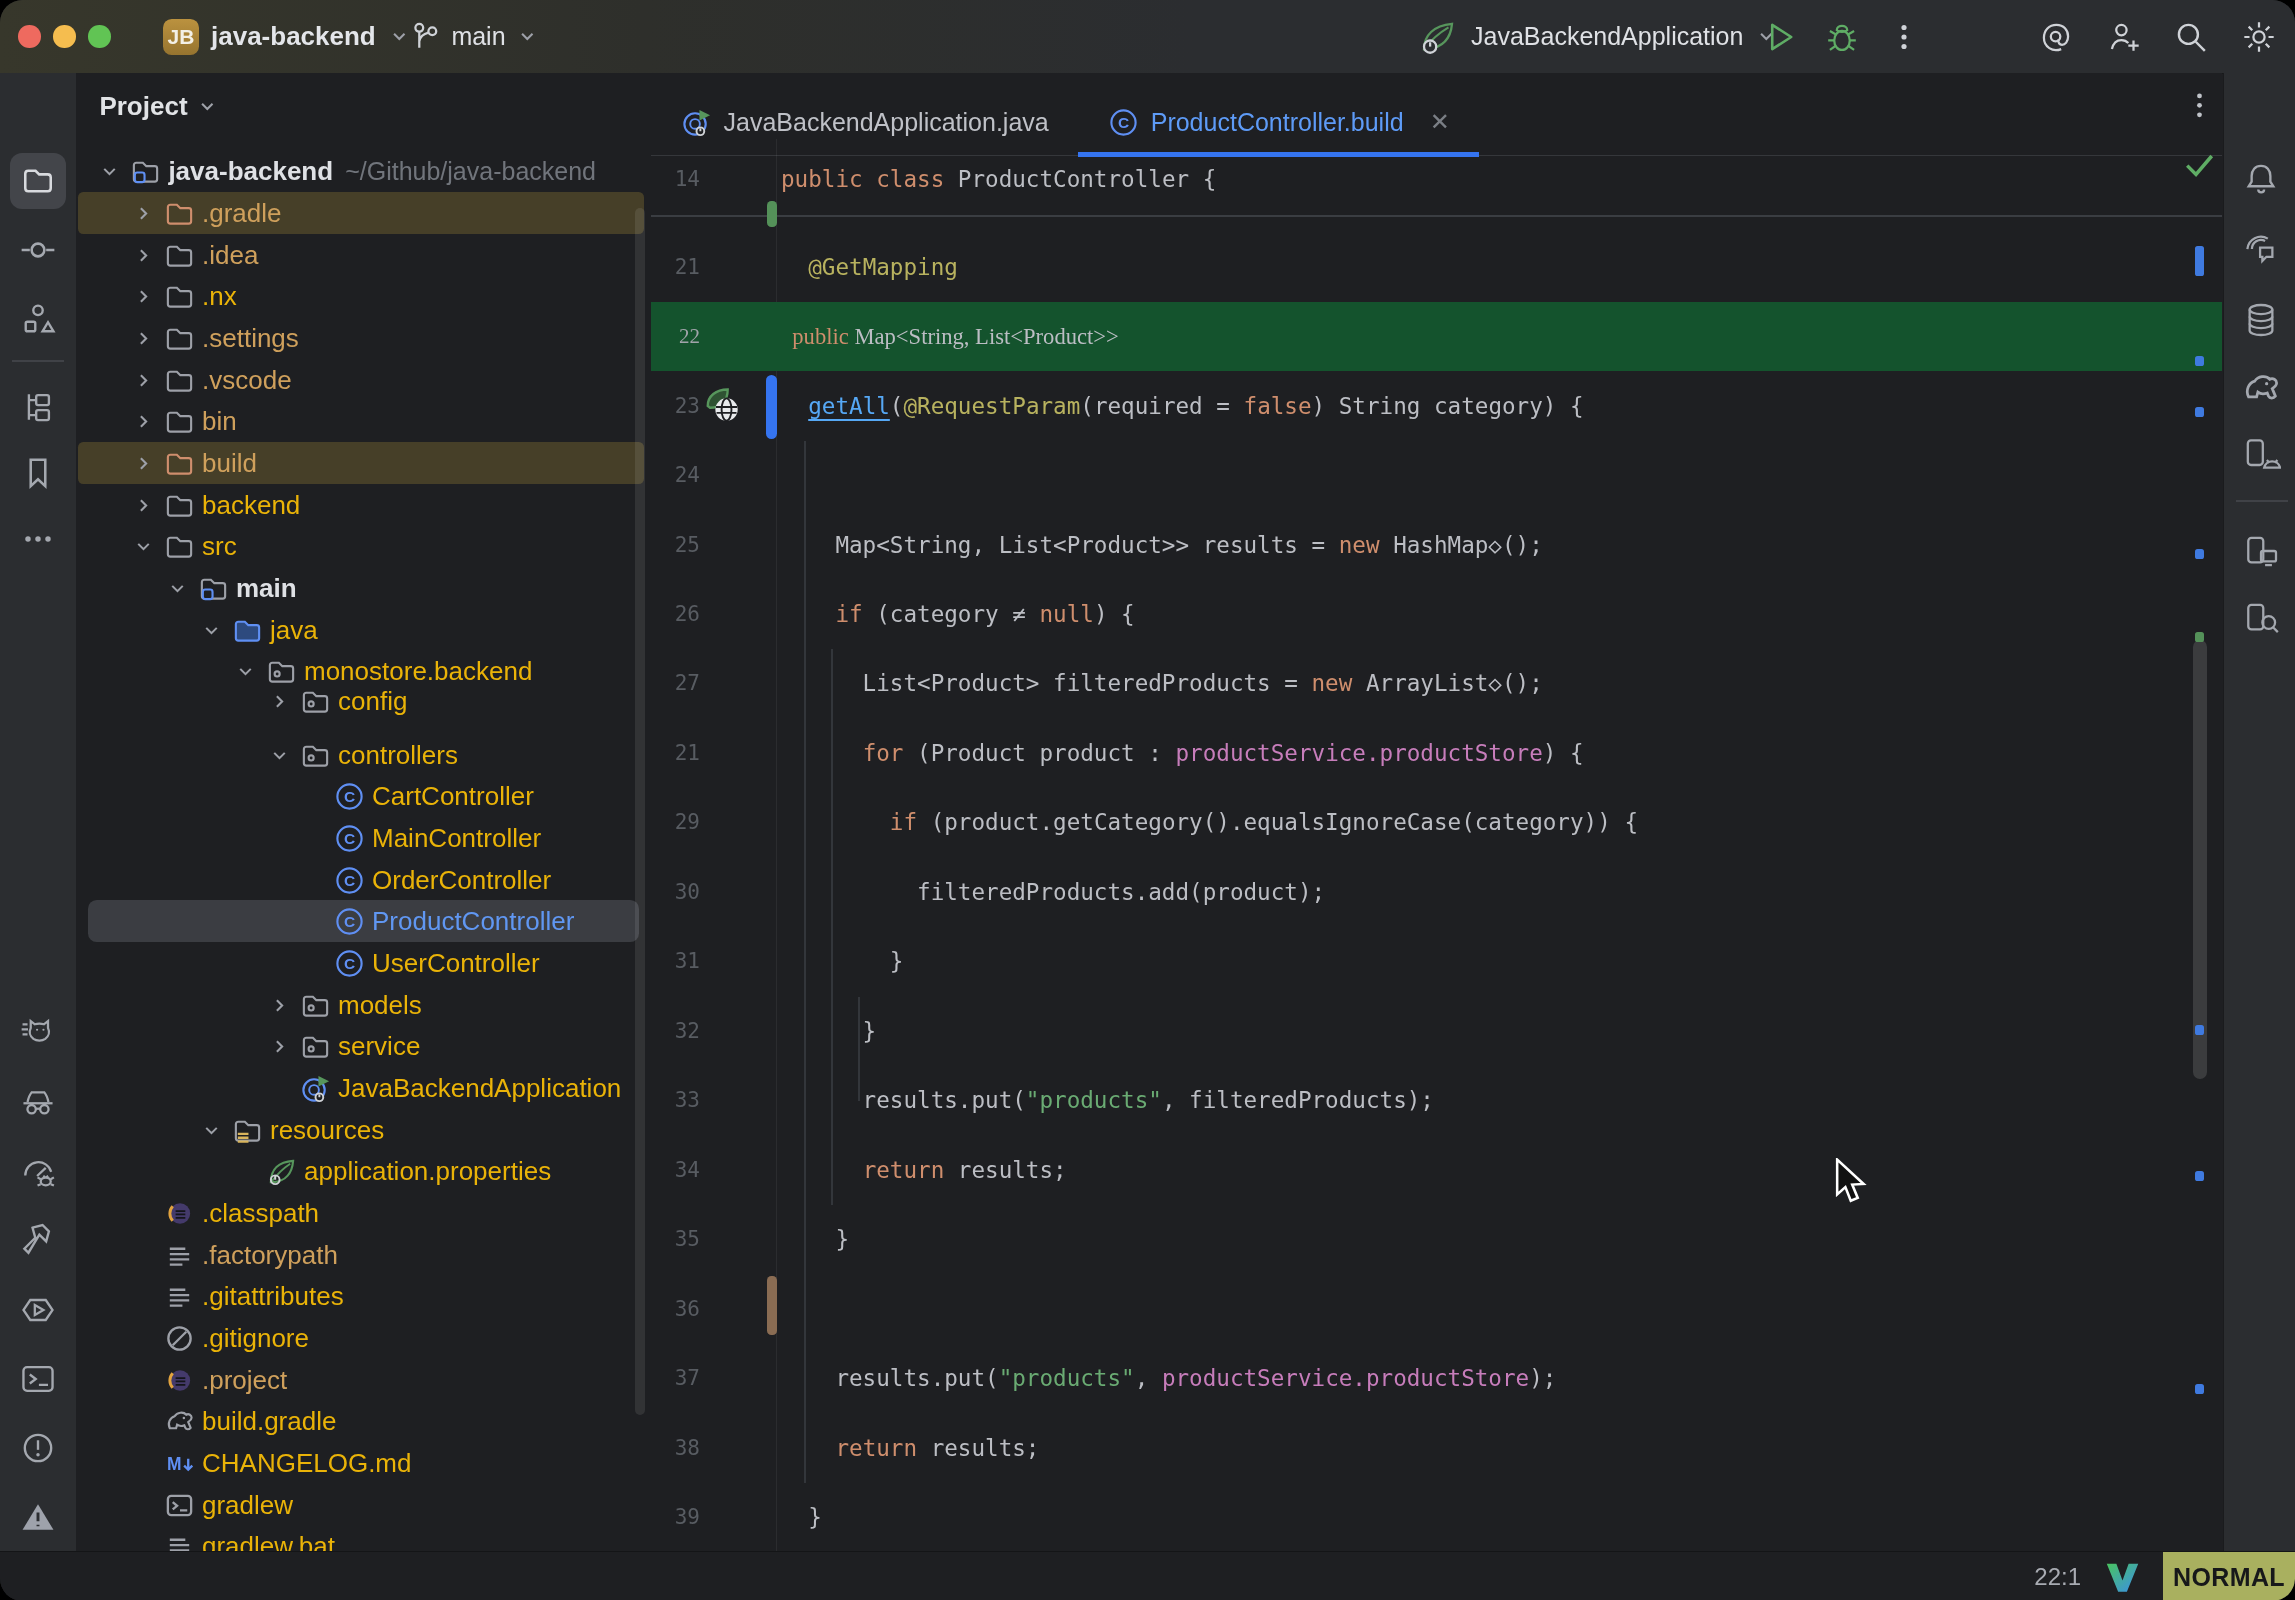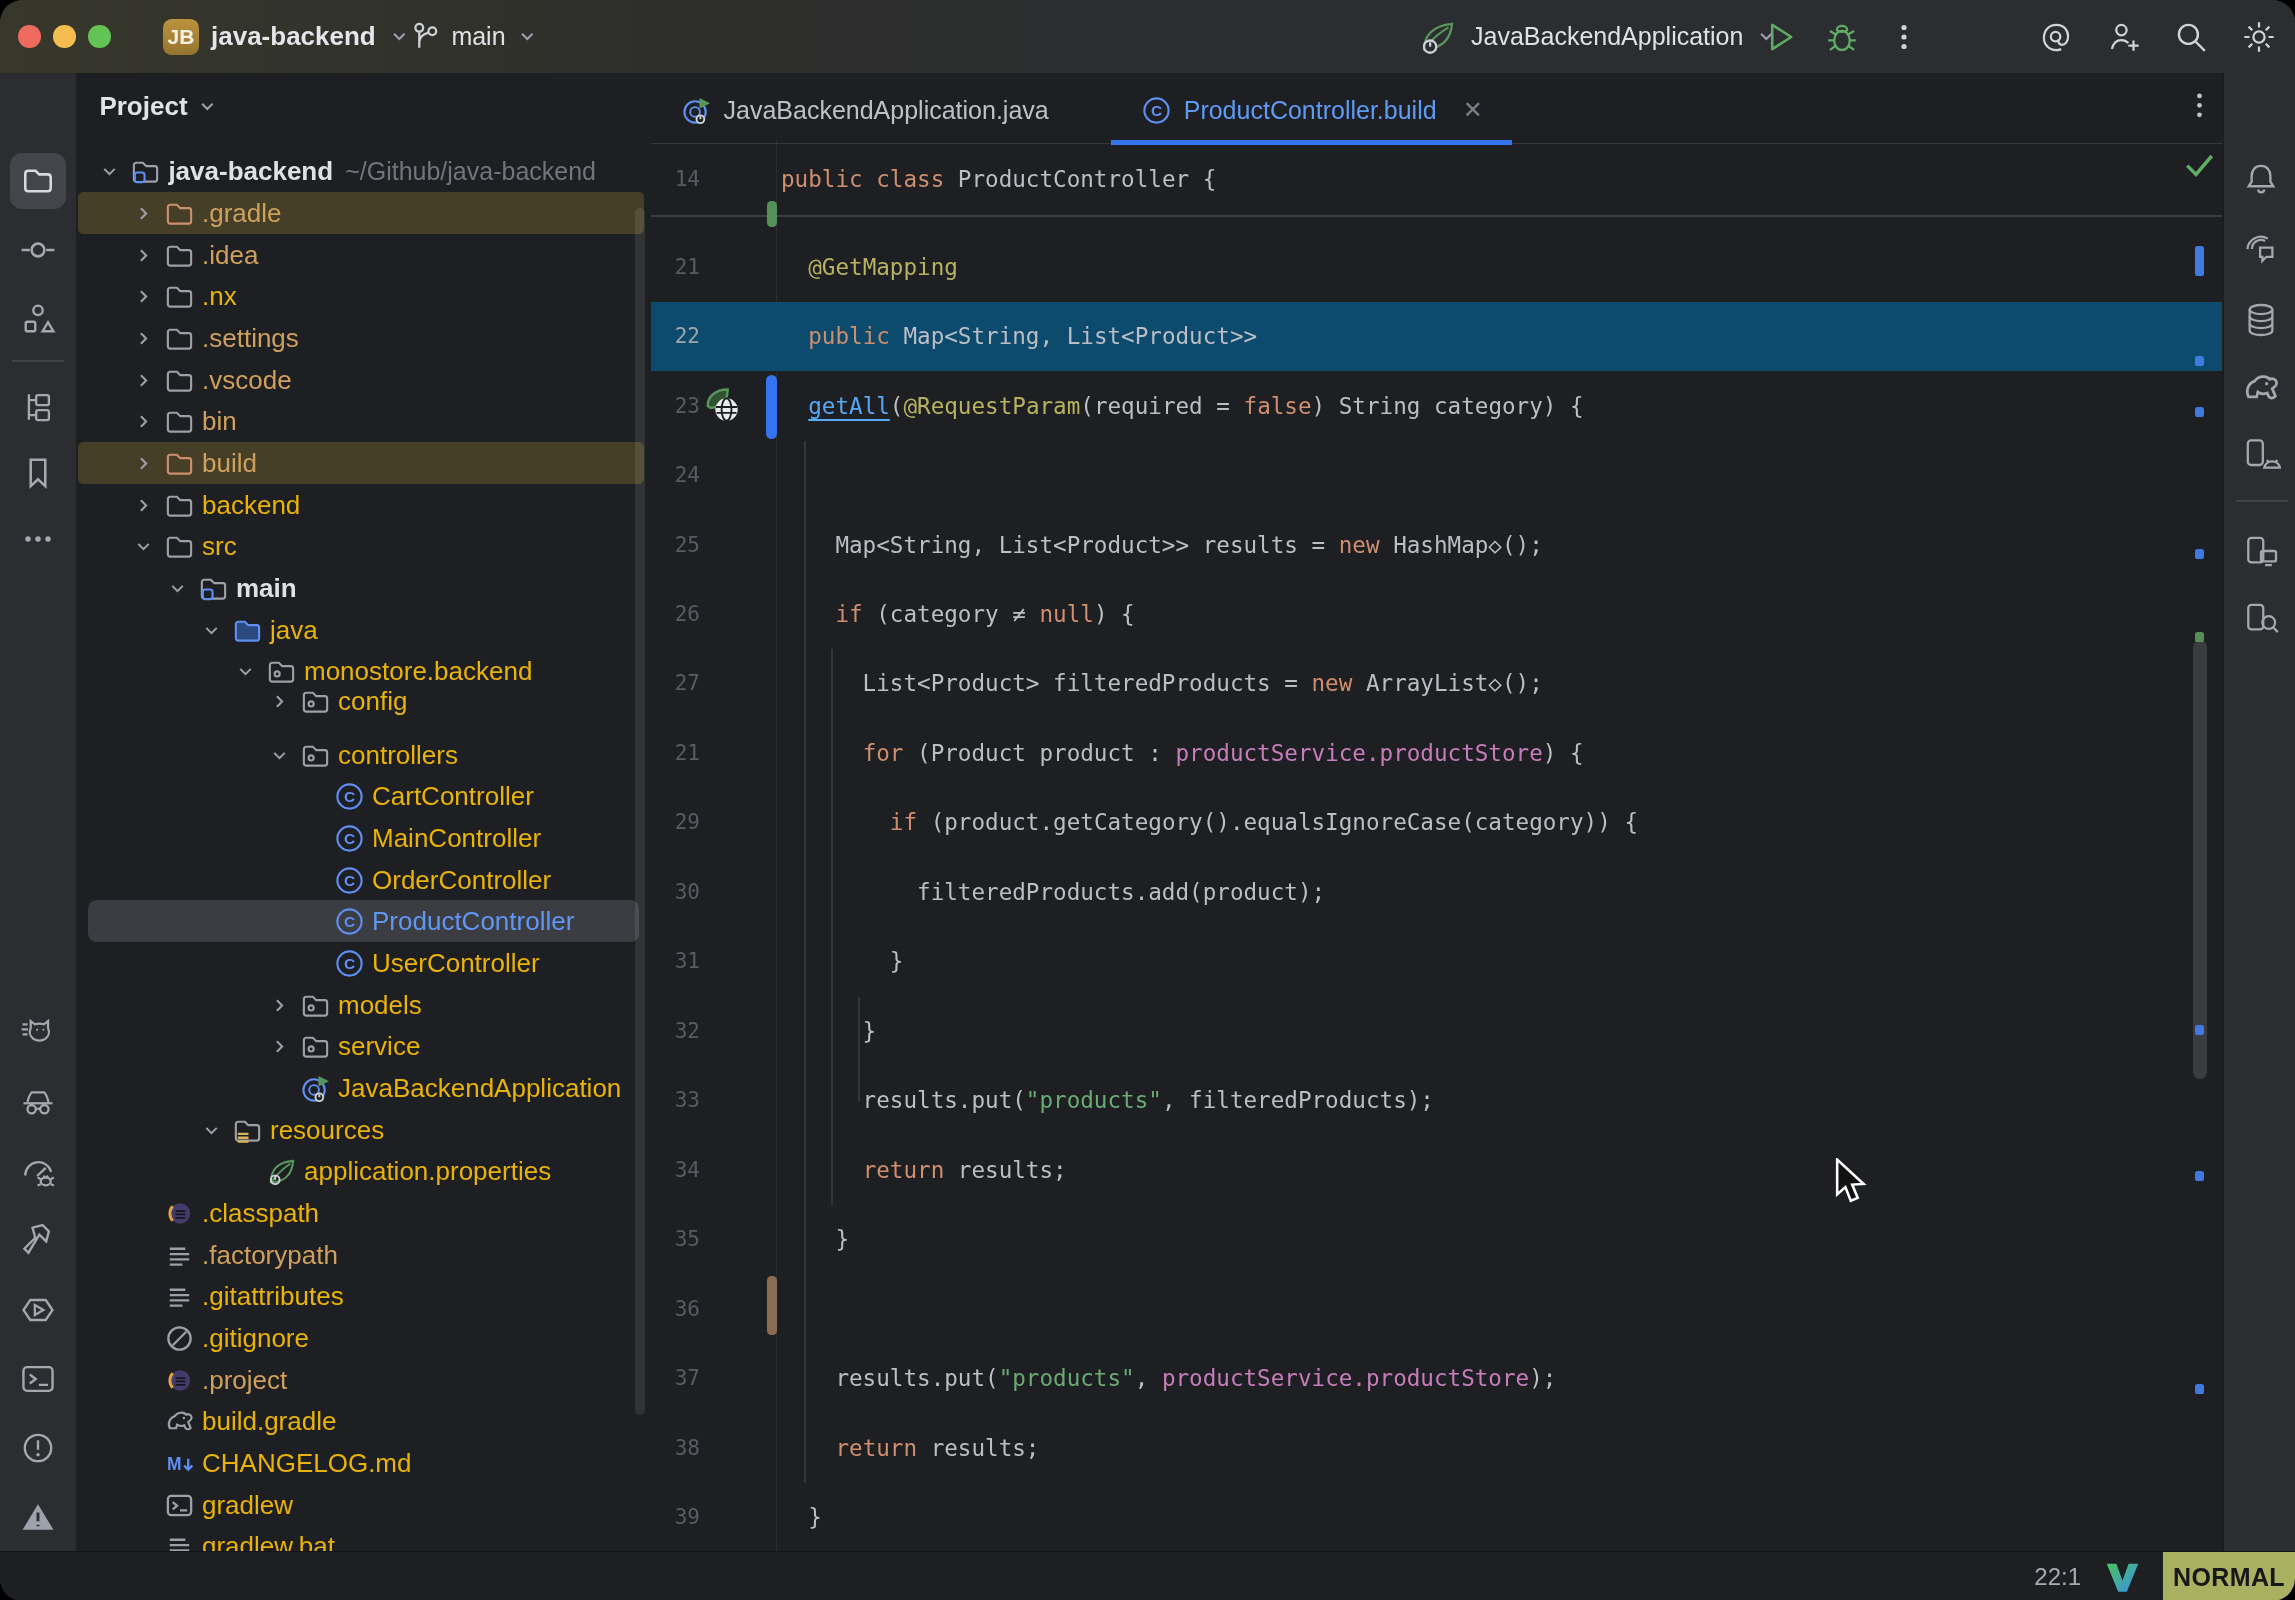--- a/index.html
+++ b/index.html
@@ -42,33 +42,33 @@
   .tree-inner{position:absolute;top:0;height:42px;display:flex;align-items:center;gap:0;}
   .tree-chev{width:31px;height:42px;display:flex;align-items:center;color:#9da0a8;flex:0 0 31px;}
   .tree-chev svg{width:21px;height:21px;}
   .tree-icon{width:31px;height:31px;margin-right:7px;flex:0 0 31px;}
   .tree-label{font-size:26px;color:#eab308;white-space:nowrap;}
   .tree-label.amber{color:#cfa05c;} .tree-label.selected{color:#6097f2;} .tree-label.bold{font-weight:700;color:#dfe1e5;}
   .tree-suffix{font-size:25px;color:#71757c;margin-left:12px;white-space:nowrap;}
   #panel-scroll{position:absolute;left:559px;top:135px;width:10.4px;height:1207px;background:rgba(255,255,255,.09);border-radius:5.2px;}
   
   #editor{position:absolute;left:651px;top:73px;width:1571px;height:1478px;background:#1e1f22;}
-  #tabbar{position:absolute;left:0;top:4px;width:1571px;height:66px;border-bottom:1.7px solid #35373b;display:flex;gap:33px;}
+  #tabbar{position:absolute;left:0;top:16px;width:1571px;height:66px;border-bottom:1.7px solid #35373b;display:flex;}
   .tab{position:relative;height:66px;display:flex;align-items:center;gap:12px;padding:0 29.5px;}
   .tab-icon{width:31px;height:31px;}
   .tab-label{font-size:25px;color:#bfc1c7;}
   .tab.active .tab-label{color:#5e9bf7;}
   .tab-close{font-size:24px;color:#7a7e85;margin-left:14px;}
   .tab-underline{position:absolute;left:0;right:0;bottom:-1.7px;height:5.2px;background:#3574f0;}
   #editor-more{position:absolute;left:1533px;top:15.6px;width:31px;height:35px;color:#c0c3c9;}
   #inspect-ok{position:absolute;left:1531px;top:76px;width:35px;height:31px;color:#5fad65;}
   #code{position:absolute;left:0;top:66px;width:1571px;height:1412px;overflow:hidden;
     font-family:"DejaVu Sans Mono",monospace;font-size:22.6px;}
   .code-row{position:absolute;left:0;width:1571px;height:69px;line-height:69px;white-space:pre;}
-  .code-row.current{background:#0c4a6e;}
+  .code-row.current{background:#14532d;font-family:Liberation Serif, serif;}
   .gut-num{position:absolute;left:0;top:0;width:125px;text-align:right;padding-right:76px;box-sizing:border-box;
     font-size:21px;color:#585c62;}
   .code-row.current .gut-num{color:#a1a4aa;}
   .code-text{position:absolute;left:130px;top:0;}
   .tk-kw{color:#cf8e6d;} .tk-ann{color:#b8b25f;} .tk-pl{color:#bcbec4;} .tk-str{color:#6aab73;}
   .tk-field{color:#c77dbb;} .tk-decl{color:#56a8f5;text-decoration:underline;text-underline-offset:5.2px;}
   #gutter-sep{position:absolute;left:125px;top:0;width:0.9px;height:1412px;background:rgba(255,255,255,.06);}
   #fold-line{position:absolute;left:0;top:76px;width:1571px;height:1.7px;background:#3a3d42;}
   .guide{position:absolute;width:1.7px;background:#33363b;}
   #mk-added{position:absolute;left:116px;top:62px;width:9.6px;height:26px;border-radius:4.3px;background:#549159;}

